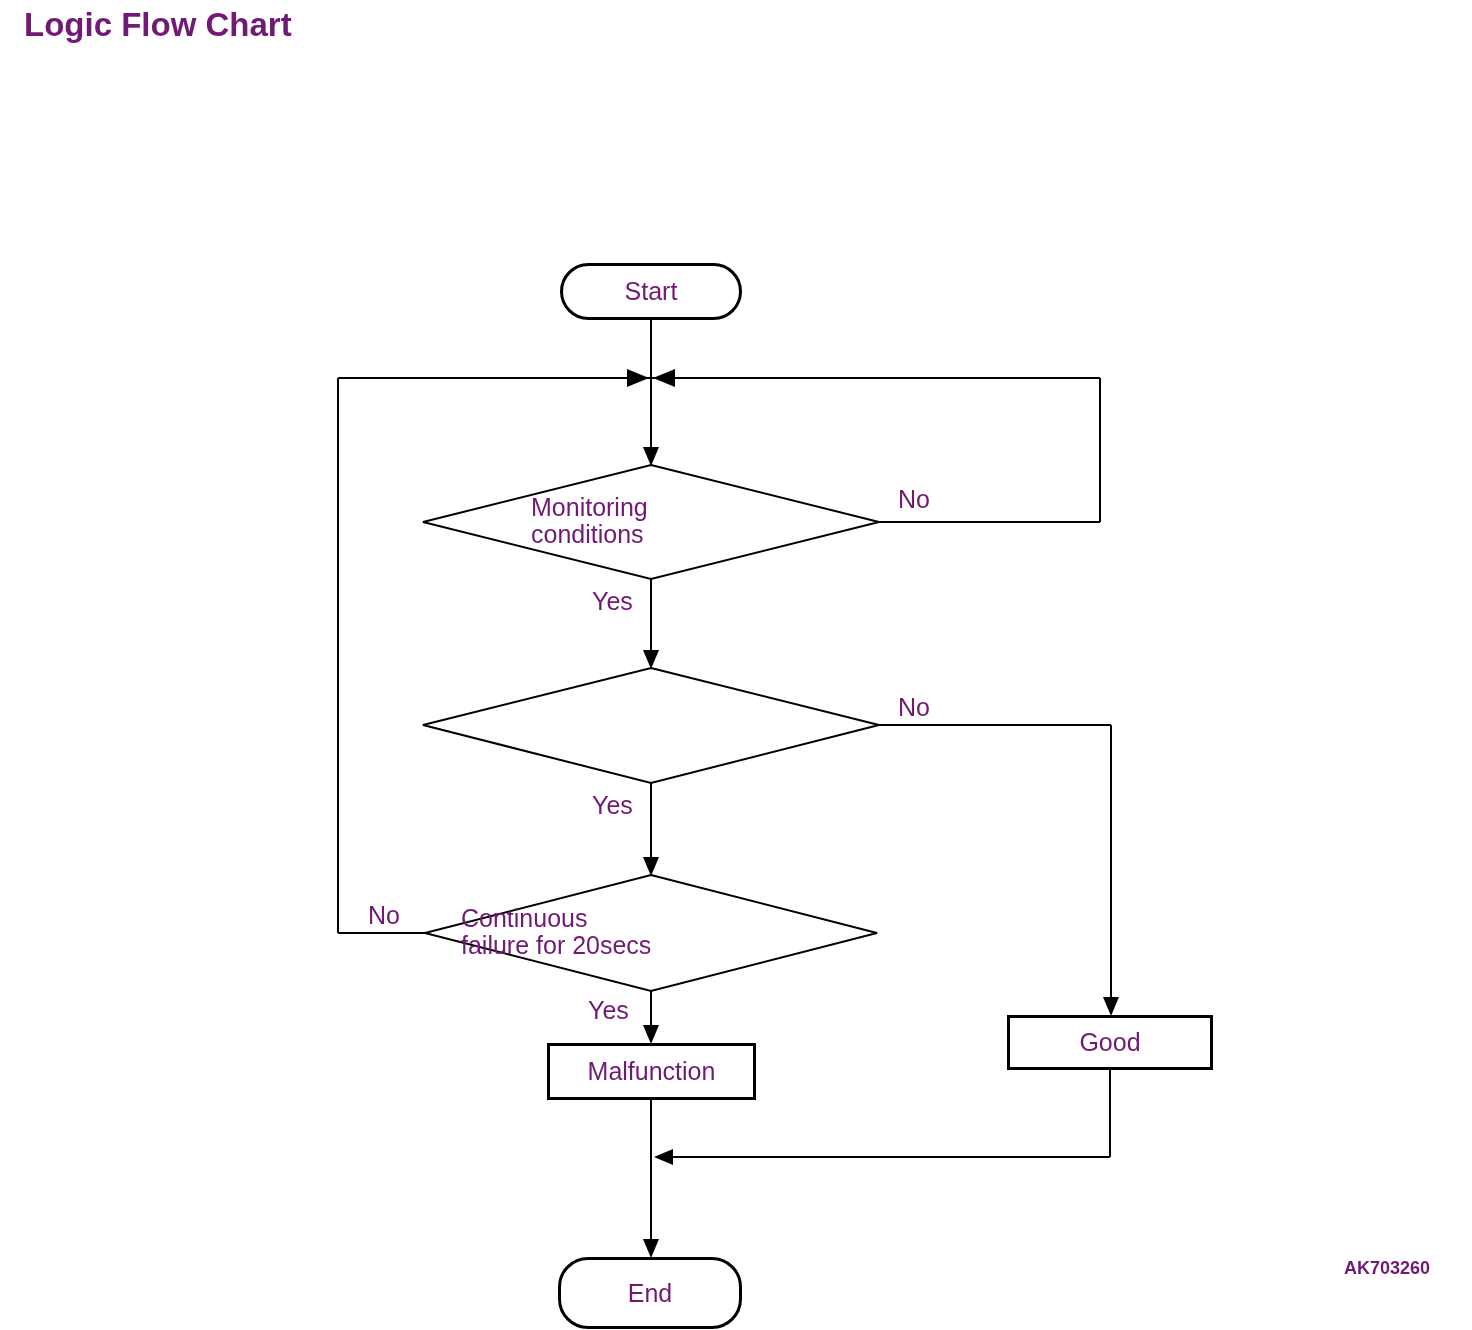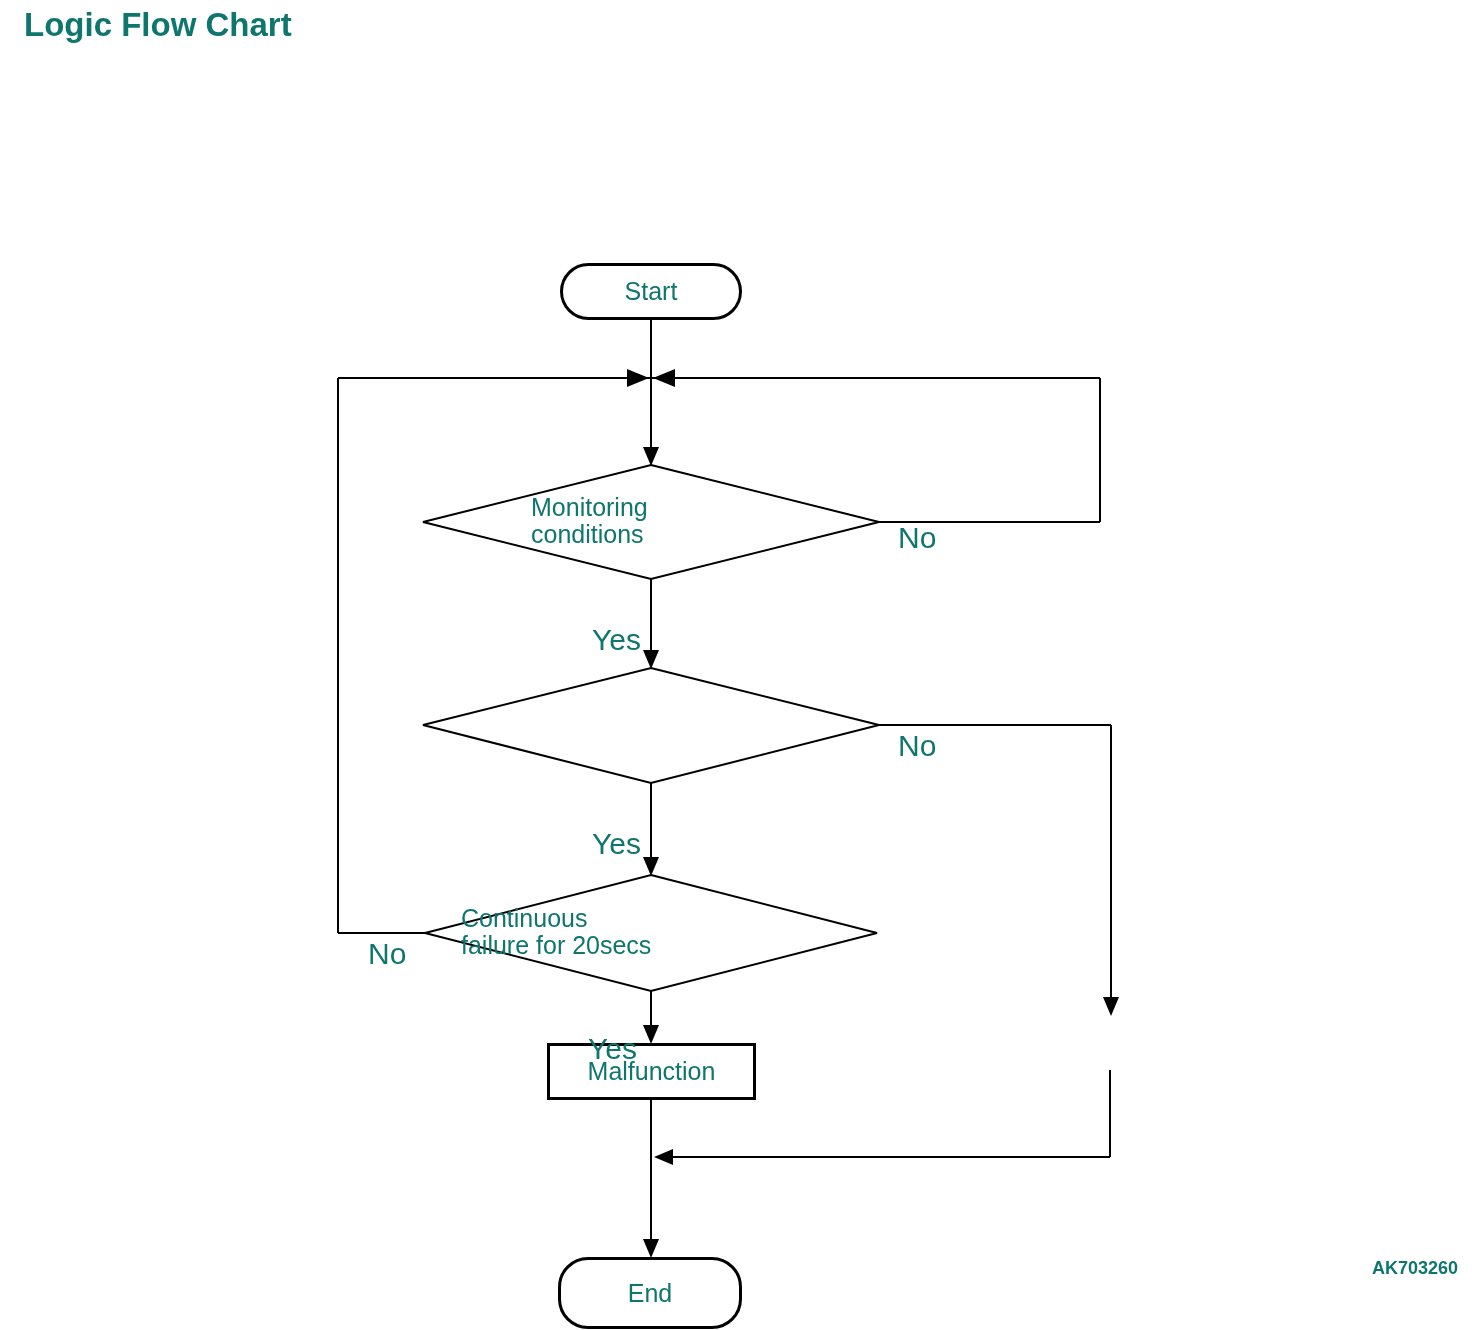--- a/index.html
+++ b/index.html
@@ -2,21 +2,21 @@
 <html><head>
 <meta charset="utf-8">
 <style>
   html, body { margin: 0; padding: 0; background: #ffffff; }
   .canvas {
     position: relative;
     width: 1472px;
     height: 1330px;
     background: #ffffff;
     font-family: "Liberation Sans", "DejaVu Sans", sans-serif;
-    color: #0f766e;
+    color: #701a75;
     overflow: hidden;
   }
   .page-title {
     position: absolute;
     left: 24px;
     top: 6px;
     font-size: 33px;
     font-weight: bold;
     white-space: nowrap;
   }
@@ -28,33 +28,32 @@
     align-items: center;
     justify-content: center;
     background: #ffffff;
     border: 3px solid #000000;
     font-size: 25px;
     white-space: nowrap;
   }
   .terminator { border-radius: 30px; }
   .lbl {
     position: absolute;
-    font-size: 30px;
+    font-size: 25px;
     white-space: nowrap;
-    margin-top: 36px;
   }
   .dlabel {
     position: absolute;
     font-size: 25px;
     line-height: 27px;
     text-align: left;
   }
   .figcode {
     position: absolute;
-    left: 1372px;
+    left: 1344px;
     top: 1258px;
     font-size: 18px;
     font-weight: bold;
     white-space: nowrap;
     text-align: right;
   }
 </style>
 </head>
 <body>
 
@@ -101,20 +100,23 @@
   </svg>
 
   <div class="node" style="left:547px; top:1043px; width:209px; height:57px;">
     <span>Malfunction</span>
   </div>
 
   <div class="node terminator" style="left:560px; top:263px; width:182px; height:57px;">
     <span>Start</span>
   </div>
 
+  <div class="node" style="left:1007px; top:1015px; width:206px; height:55px;">
+    <span>Good</span>
+  </div>
 
   <div class="node terminator" style="left:558px; top:1257px; width:184px; height:72px;">
     <span>End</span>
   </div>
 
   <div class="dlabel" style="left:531px; top:494px; width:240px;">
     <span>Monitoring</span><br>
     <span>conditions</span>
   </div>
 

